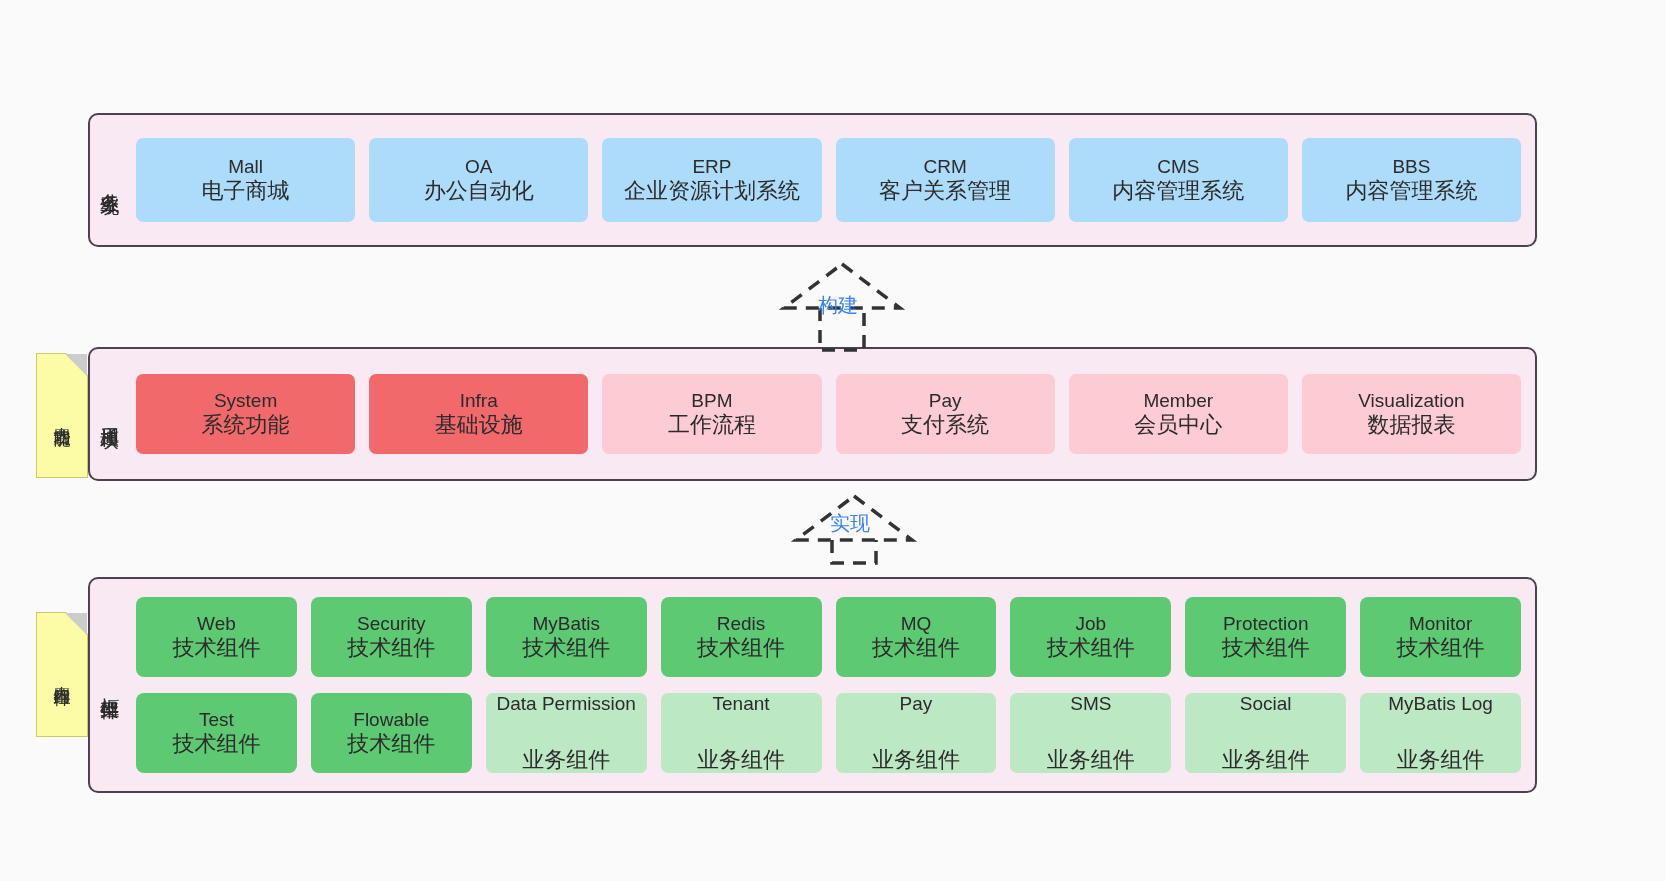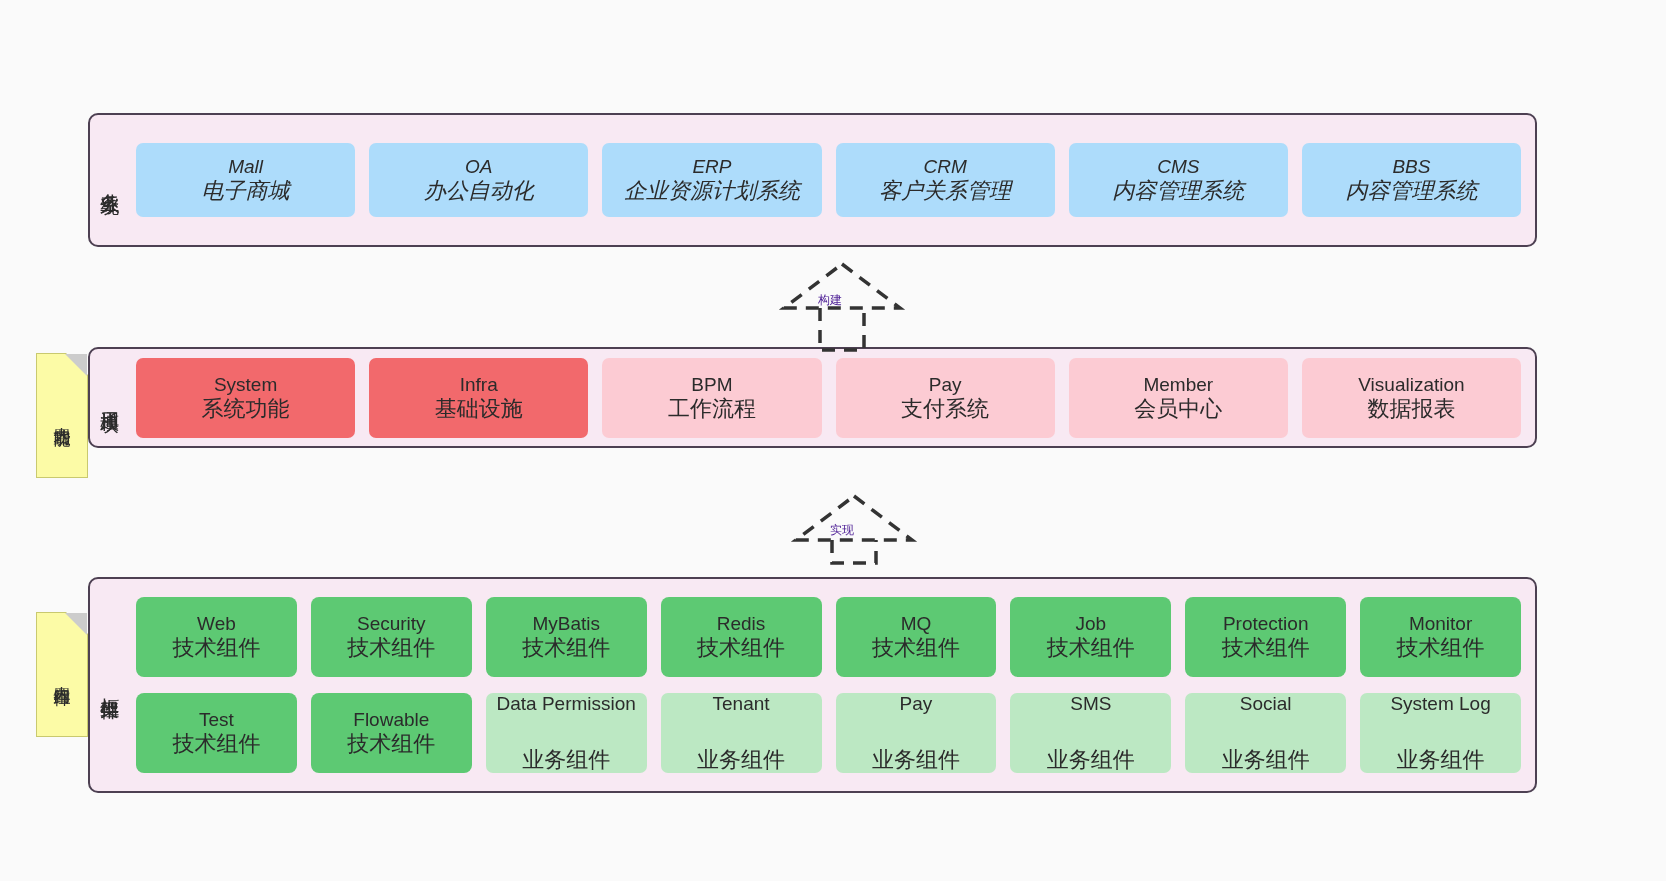--- a/index.html
+++ b/index.html
@@ -83,24 +83,24 @@
 
   .node.blue        { background: #ADDCFB; }
   .node.red-strong  { background: #F26А6А; }
   .node.red-strong  { background: #F2696C; }
   .node.red-soft    { background: #FCCBD3; }
   .node.green-strong{ background: #5DC973; border-radius: 8px; }
   .node.green-soft  { background: #BCE8C3; gap: 32px; }
 
   
   #layer-business { left: 88px;  top: 113px; width: 1449px; height: 134px; }
-  #layer-business .node { height: 74px; font-style: italic; }
-
-  
-  #layer-common   { left: 88px;  top: 347px; width: 1449px; height: 101px; }
+  #layer-business .node { height: 84px; }
+
+  
+  #layer-common   { left: 88px;  top: 347px; width: 1449px; height: 134px; }
   #layer-common .node { height: 80px; }
 
   
   #layer-framework{ left: 88px;  top: 577px; width: 1449px; height: 216px; }
   #layer-framework .node { height: 80px; }
   #layer-framework .layer-body { gap: 16px; }
 
   
   .note {
     position: absolute;
@@ -138,29 +138,29 @@
     z-index: -1;
   }
   #note-builtin-func { left: 36px; top: 353px; height: 125px; }
   #note-builtin-comp { left: 36px; top: 612px; height: 125px; }
 
   
   .arrow-group { position: absolute; z-index: 3; }
   .arrow-group svg { display: block; overflow: visible; }
   .arrow-label {
     position: absolute;
-    font-size: 12px;
-    color: #4c1d95;
+    font-size: 20px;
+    color: #3b82f6;
     background: transparent;
     white-space: nowrap;
   }
   #arrow-build   { left: 752px; top: 258px; width: 180px; height: 95px; }
   #arrow-build .arrow-label   { left: 66px; top: 34px; }
   #arrow-realize { left: 764px; top: 490px; width: 180px; height: 75px; }
-  #arrow-realize .arrow-label { left: 66px; top: 32px; }
+  #arrow-realize .arrow-label { left: 66px; top: 20px; }
 </style>
 </head>
 <body>
 
 <div id="canvas">
 
   <div class="layer" id="layer-business">
     <div class="layer-title">业务系统</div>
     <div class="layer-body">
       <div class="row">
@@ -310,21 +310,21 @@
         </div>
         <div class="node green-soft">
           <span class="t-en">SMS</span>
           <span class="t-cn">业务组件</span>
         </div>
         <div class="node green-soft">
           <span class="t-en">Social</span>
           <span class="t-cn">业务组件</span>
         </div>
         <div class="node green-soft">
-          <span class="t-en">System Log</span>
+          <span class="t-en">MyBatis Log</span>
           <span class="t-cn">业务组件</span>
         </div>
       </div>
 
     </div>
   </div>
 
 </div>
 
 </body></html>

